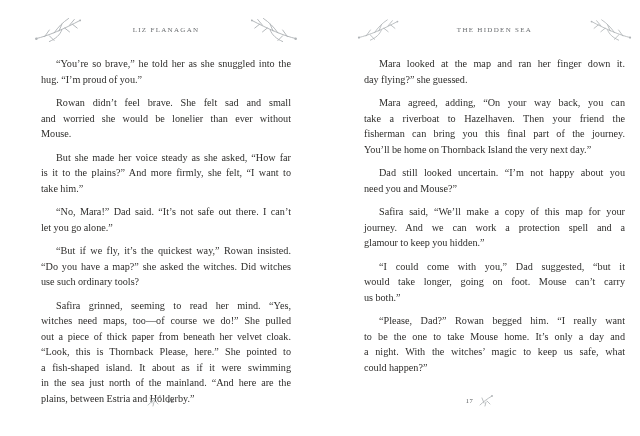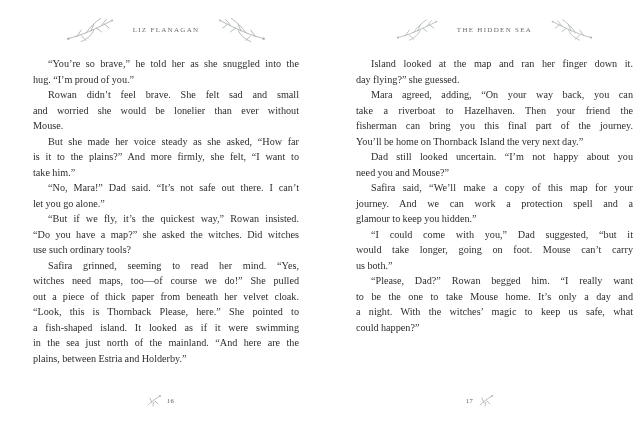--- a/index.html
+++ b/index.html
@@ -10,37 +10,37 @@
     overflow: hidden;
   }
   .spread { display: flex; width: 640px; height: 436px; }
   .page { position: relative; width: 320px; height: 436px; }
   .column { position: absolute; top: 0; }
   .page-left  .column { left: 33px; width: 266px; }
   .page-right .column { left: 36px; width: 277px; }
 
   .page-header {
     padding-top: 15px; height: 30px;
-    display: flex; align-items: center; justify-content: center;
+    display: flex; align-items: center; justify-content: space-between;
     gap: 18px;
   }
   .header-title {
     font-size: 7px; letter-spacing: 1.3px; color: #6a6d70;
     white-space: nowrap; text-transform: uppercase;
   }
   .ornament { display: inline-block; line-height: 0; }
   .ornament.mirrored { transform: scaleX(-1); }
 
   .page-body {
     margin-top: 11px;
     font-size: 10.2px; line-height: 15.5px;
     color: #2e2d2b;
     word-spacing: -0.2px;
   }
-  .para { margin: 0; }
+  .para { margin: 8px; }
   .line { text-align: justify; text-align-last: justify; }
   .line.last { text-align-last: left; }
   .line.first { text-indent: 15px; }
 
   .page-footer {
     position: absolute; top: 394px; left: 0; width: 100%;
     display: flex; align-items: center; justify-content: center;
     gap: 5px;
     font-size: 6.5px; color: #55585a; letter-spacing: 0.5px;
   }
@@ -116,21 +116,21 @@
           <div class="para">
             <div class="line first">“But if we fly, it’s the quickest way,” Rowan insisted.</div>
             <div class="line">“Do you have a map?” she asked the witches. Did witches</div>
             <div class="line last">use such ordinary tools?</div>
           </div>
           <div class="para">
             <div class="line first">Safira grinned, seeming to read her mind. “Yes,</div>
             <div class="line">witches need maps, too—of course we do!” She pulled</div>
             <div class="line">out a piece of thick paper from beneath her velvet cloak.</div>
             <div class="line">“Look, this is Thornback Please, here.” She pointed to</div>
-            <div class="line">a fish-shaped island. It looked as if it were swimming</div>
+            <div class="line">a fish-shaped island. It about as if it were swimming</div>
             <div class="line">in the sea just north of the mainland. “And here are the</div>
             <div class="line last">plains, between Estria and Holderby.”</div>
           </div>
         </div>
     </div>
     <div class="page-footer">
       <span class="twig mirrored">
         <svg width="16" height="13" viewBox="0 0 16 13">
           <g stroke="#a9aeb1" stroke-width="0.8" fill="none" stroke-linecap="round">
             <path d="M2 11 C 5 8, 9 5, 14 2"></path>
@@ -183,21 +183,21 @@
             </g>
             <g fill="#b0b4b7" stroke="none">
               <circle cx="3.5" cy="24" r="1.3"></circle>
               <circle cx="49" cy="5" r="1"></circle>
             </g>
           </svg>
         </span>
       </div>
       <div class="page-body">
           <div class="para">
-            <div class="line first">Island looked at the map and ran her finger down it.</div>
+            <div class="line first">Mara looked at the map and ran her finger down it.</div>
             <div class="line last">day flying?” she guessed.</div>
           </div>
           <div class="para">
             <div class="line first">Mara agreed, adding, “On your way back, you can</div>
             <div class="line">take a riverboat to Hazelhaven. Then your friend the</div>
             <div class="line">fisherman can bring you this final part of the journey.</div>
             <div class="line last">You’ll be home on Thornback Island the very next day.”</div>
           </div>
           <div class="para">
             <div class="line first">Dad still looked uncertain. “I’m not happy about you</div>

